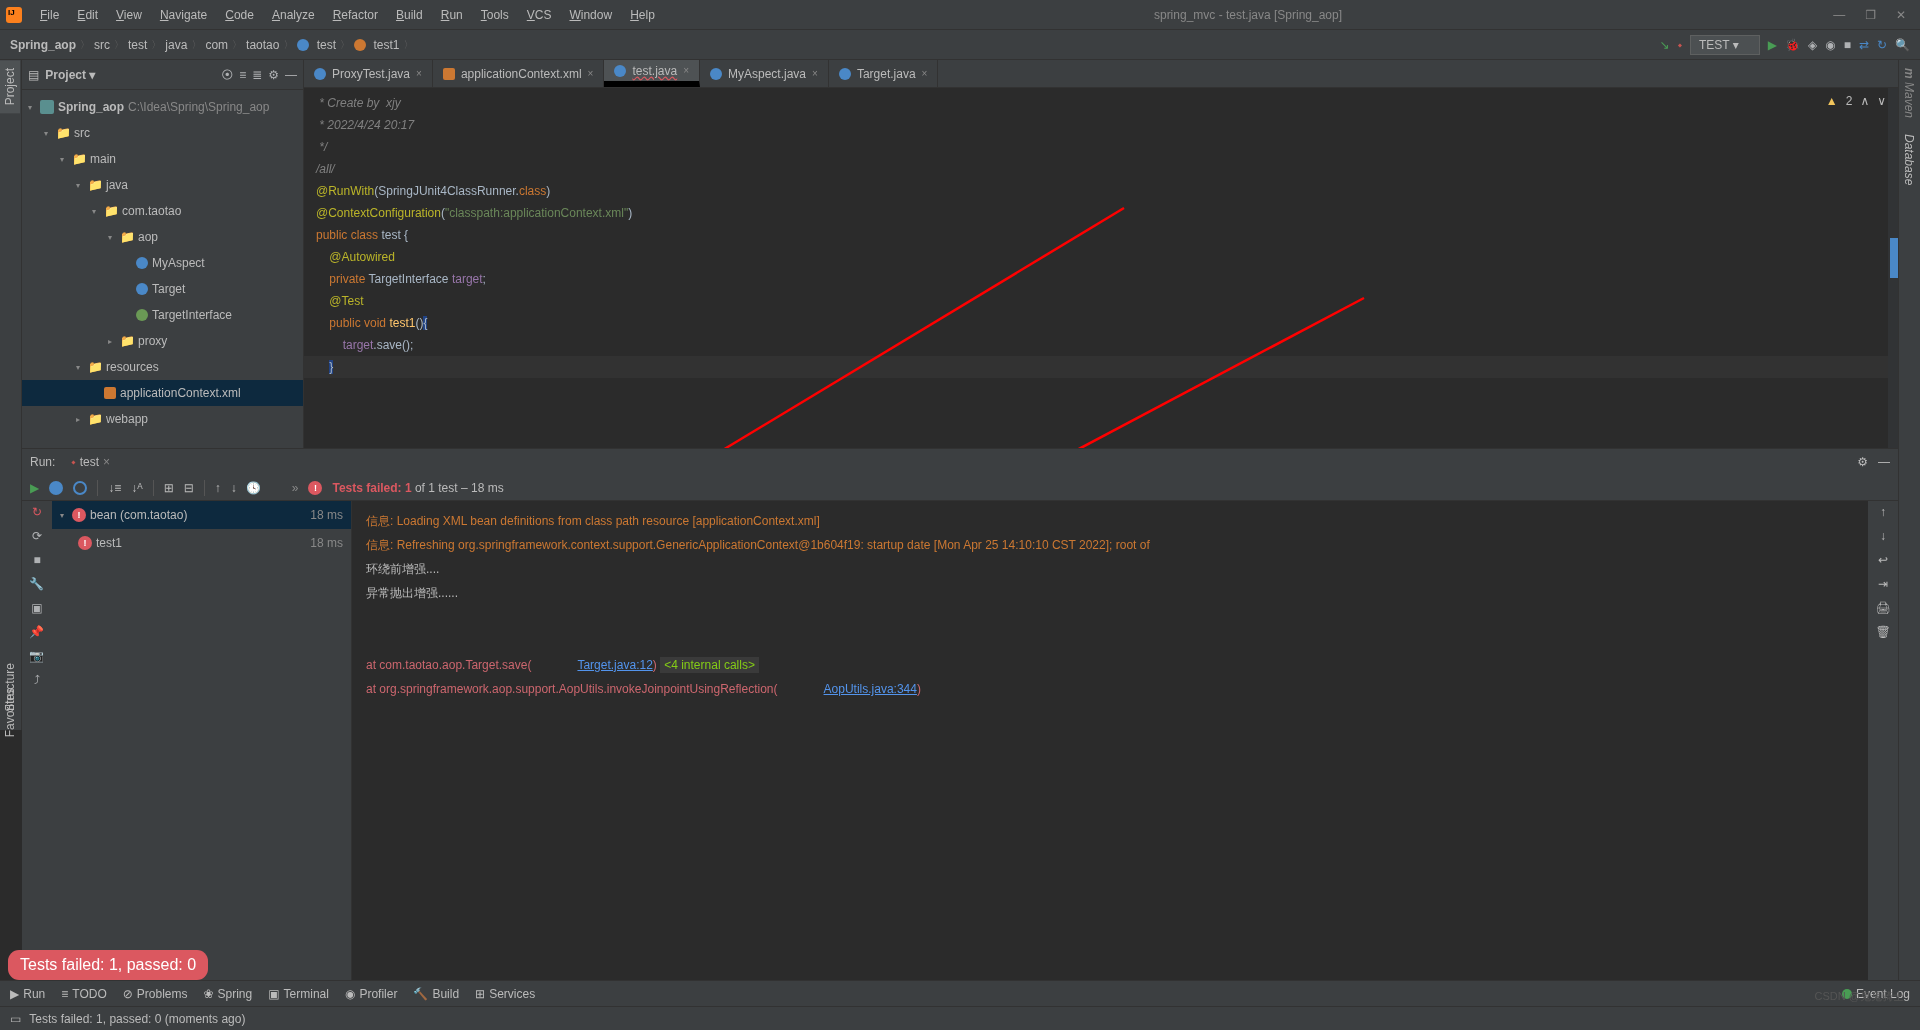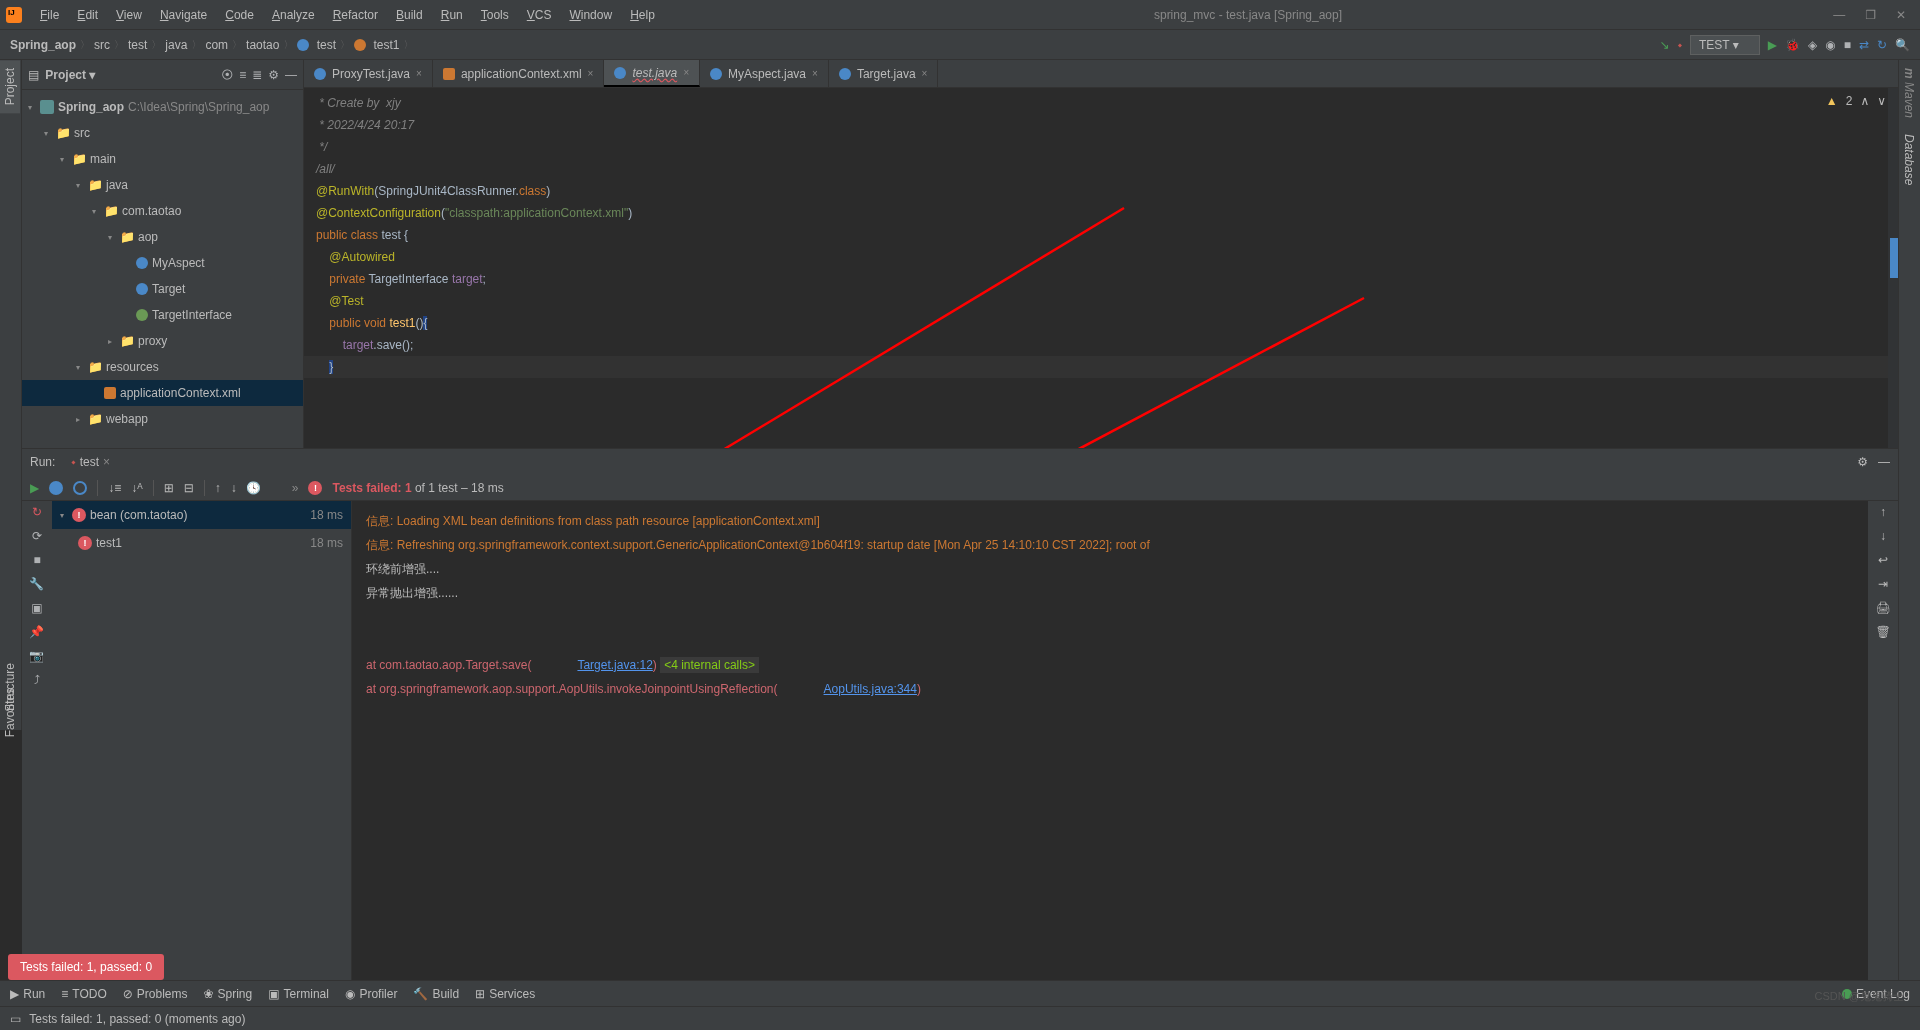--- a/index.html
+++ b/index.html
@@ -50,21 +50,21 @@
 .folder.blue { color: #4a88c7; }
 .folder.teal { color: #5a8f8f; }
 .classicon { width: 12px; height: 12px; border-radius: 6px; margin-right: 4px; }
 .c-blue { background: #4a88c7; }
 .c-green { background: #6a9955; }
 .c-orange { background: #cc7832; }
 
 
 .ed-tabs { position: absolute; left: 304px; top: 60px; right: 22px; height: 28px; background: #3c3f41; display: flex; border-bottom: 1px solid #323232; }
 .ed-tab { display: flex; align-items: center; padding: 0 10px; gap: 6px; border-right: 1px solid #323232; cursor: pointer; color: #bbb; }
-.ed-tab.sel { background: #4e5254; border-bottom: 2px solid #000000; font-style: italic; }
+.ed-tab.sel { background: #4e5254; border-bottom: 6px solid #000000; }
 .ed-tab .x { color: #888; font-size: 10px; }
 .tab-icon { width: 12px; height: 12px; border-radius: 2px; }
 
 
 .editor { position: absolute; left: 304px; top: 88px; right: 22px; height: 360px; background: #2b2b2b; display: flex; }
 .gutter { width: 50px; background: #313335; text-align: right; padding: 4px 6px 0 0; color: #606366; font-family: Consolas, monospace; font-size: 13px; line-height: 22px; }
 .code { flex: 1; padding: 4px 0 0 12px; font-family: Consolas, monospace; font-size: 13px; line-height: 22px; white-space: pre; color: #a9b7c6; }
 .code .kw { color: #cc7832; }
 .code .str { color: #6a8759; }
 .code .ann { color: #bbb529; }
@@ -100,21 +100,21 @@
 .run-console .w { color: #bbbbbb; }
 .run-console .r { color: #cc666e; }
 .run-console .lnk { color: #5394ec; text-decoration: underline; padding-left: 46px; }
 .run-console .dim { color: #84cc16; }
 .run-right-icons { width: 30px; background: #3c3f41; display: flex; flex-direction: column; align-items: center; padding-top: 4px; gap: 10px; }
 
 
 .arrows { position: absolute; left: 304px; top: 88px; right: 22px; height: 650px; pointer-events: none; }
 
 
-.tests-pop { position: absolute; left: 8px; bottom: 50px; background: #db5860; color: #fff; padding: 6px 12px; border-radius: 3px; font-size: 12px; z-index: 10; }
+.tests-pop { position: absolute; left: 8px; bottom: 50px; background: #db5860; color: #fff; padding: 6px 12px; border-radius: 11px; font-size: 16px; z-index: 10; }
 .bottom-tools { position: absolute; left: 0; right: 0; bottom: 24px; height: 26px; background: #3c3f41; display: flex; align-items: center; padding: 0 10px; gap: 16px; border-top: 1px solid #323232; }
 .bottom-tools .bt { display: flex; align-items: center; gap: 4px; cursor: pointer; }
 .bottom-tools .spacer { flex: 1; }
 .status-bar { position: absolute; left: 0; right: 0; bottom: 0; height: 24px; background: #3c3f41; display: flex; align-items: center; padding: 0 10px; border-top: 1px solid #323232; }
 .status-bar .spacer { flex: 1; }
 .watermark { position: absolute; right: 16px; bottom: 26px; color: #555; font-size: 11px; }
 .badge-err { width: 14px; height: 14px; border-radius: 7px; background: #db5860; display: inline-flex; align-items: center; justify-content: center; color: #fff; font-size: 9px; font-weight: bold; }
 .badge-ok { width: 14px; height: 14px; border-radius: 7px; background: #4a88c7; }
 </style>
 </head>

